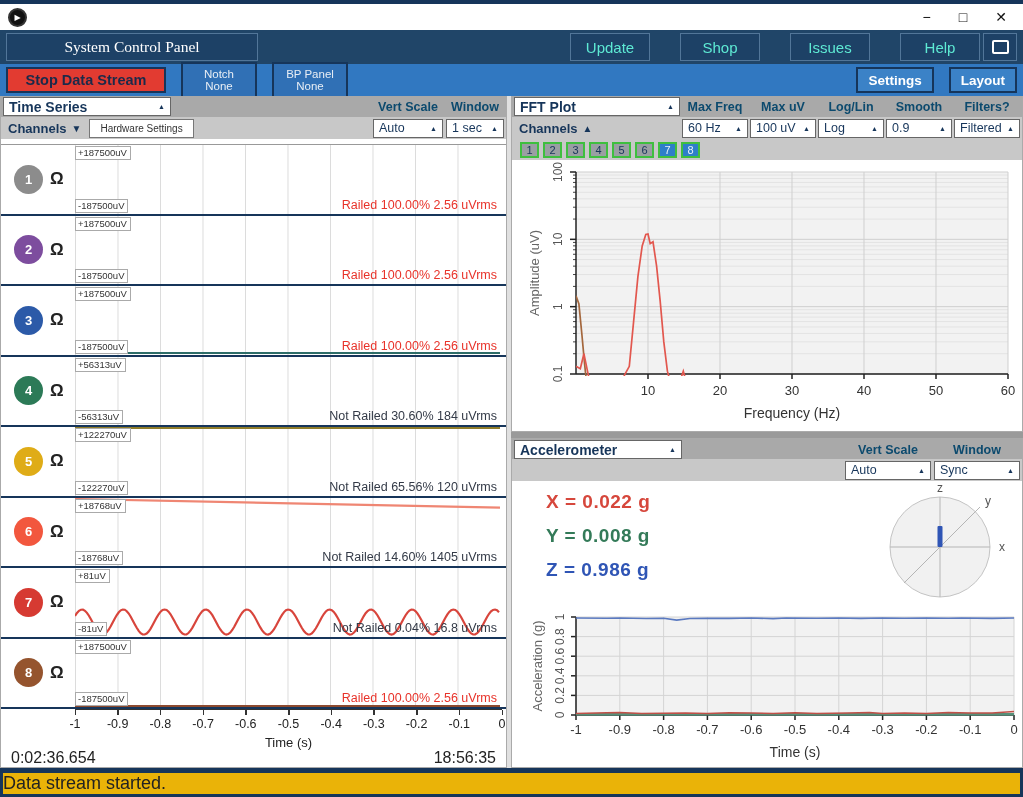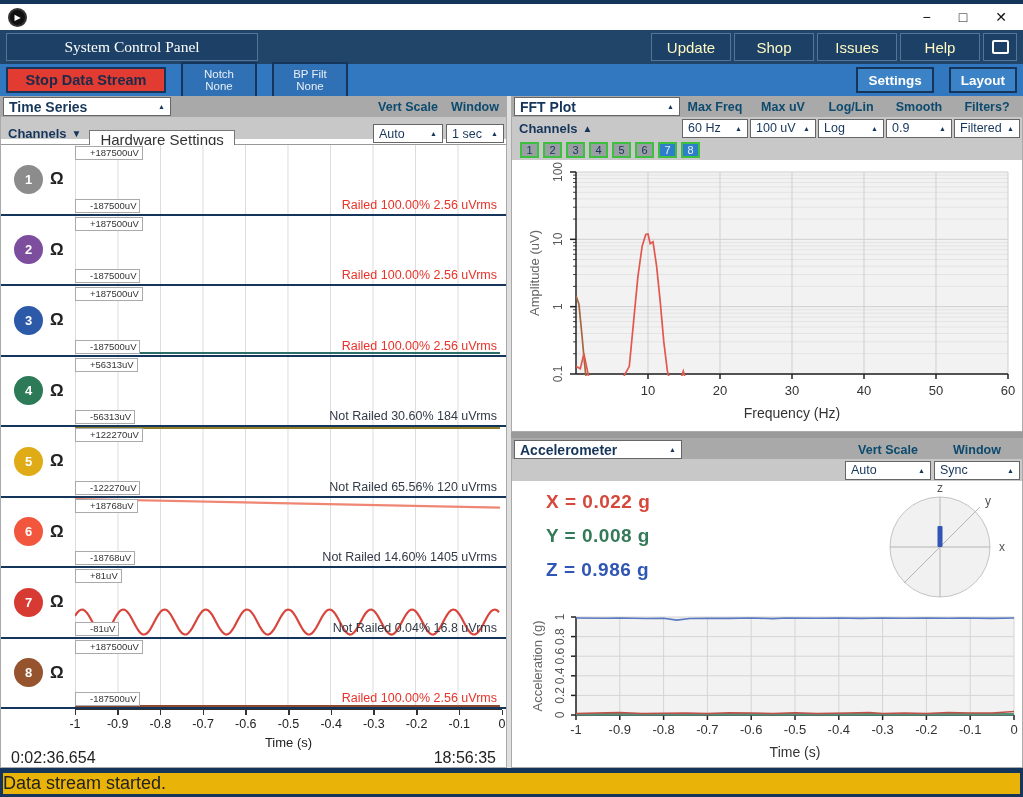--- a/index.html
+++ b/index.html
@@ -11,21 +11,21 @@
   .play-icon { width:19px; height:19px; border-radius:50%; background:#111; color:#fff; font-size:8px;
     display:flex; align-items:center; justify-content:center; border:2px solid #333; }
   .win-controls { margin-left:auto; display:flex; gap:28px; padding-right:8px; color:#111; }
   .win-controls span { font-size:14px; line-height:18px; cursor:default; }
 
   
   .header { height:34px; background:#204568; display:flex; align-items:center; padding:0 6px; gap:3px; }
   .hdr-title { width:252px; height:28px; background:#1d4166; border:1px solid #527699; color:#fff;
     font-size:15.5px; font-family:Liberation Serif, serif; }
   .hdr-spacer { flex:1; }
-  .hdr-btn { width:80px; height:28px; background:#1d4166; border:1px solid #527699; color:#fef9c3; font-size:15px; font-family:inherit; }
+  .hdr-btn { width:80px; height:28px; background:#1d4166; border:1px solid #527699; color:#5eead4; font-size:15px; font-family:inherit;margin-left:27px; }
   .hdr-icon-btn { width:34px; height:28px; background:#1d4166; border:1px solid #527699; display:flex; align-items:center; justify-content:center; }
   .console-box { width:17px; height:14px; border:2px solid #fff; border-radius:2px; position:relative; }
   .console-box span { position:absolute; left:1px; bottom:-4px; color:#fff; font-size:9px; letter-spacing:1px; }
 
   
   .toolbar { height:32px; background:#3178c1; display:flex; align-items:center; padding:0 6px; gap:15px; }
   .stop-btn { width:160px; height:26px; background:#e23b31; border:2px solid #16355a; color:#1b2a4a;
     font-weight:bold; font-size:14.5px; font-family:inherit; }
   .tb-two { width:76px; height:36px; background:#3070b5; border:2px solid #16355a; color:#e8eef5;
     font-size:11.5px; line-height:12px; font-family:inherit; }
@@ -48,34 +48,34 @@
   .ts-grid { grid-template-columns:1fr 70px 58px; gap:0 3px; }
   .fft-grid { grid-template-columns:166px repeat(5, 66px); gap:0 2px; }
   .acc-grid { grid-template-columns:1fr 86px 86px; gap:0 3px; }
   .col-label { font-size:12.5px; font-weight:bold; color:#0c4a6e; text-align:center; white-space:nowrap; }
   .dd { background:#fff; border:1px solid #666; color:#16355a; height:19px; font-size:12.5px;
     display:flex; align-items:center; justify-content:space-between; padding:0 5px; white-space:nowrap; }
   .dd .arr { font-size:7px; color:#16355a; margin-left:3px; }
   .dd-title { font-weight:bold; font-size:14px; }
   .chan-toggle { font-size:13px; font-weight:bold; color:#16355a; padding-left:5px; display:flex; align-items:center; gap:5px; background:none; border:none; font-family:inherit; }
   .chan-toggle .arr { font-size:10px; }
-  .hw-btn { background:#fff; border:1px solid #777; color:#333; height:19px; font-size:15px; padding:0 10px; font-family:inherit;margin-top:12px; }
+  .hw-btn { background:#fff; border:1px solid #777; color:#333; height:19px; font-size:10px; padding:0 10px; font-family:inherit; }
   .left-flex { display:flex; align-items:center; gap:8px; }
 
   
   .ts-channels { height:565px; margin-top:5px; display:flex; flex-direction:column; border-top:1px solid #999; }
   .ts-row { flex:1; position:relative; border-bottom:2px solid #16355a; background:#fff; }
   .ch-gutter { position:absolute; left:0; top:0; bottom:0; width:74px; display:flex; align-items:center; gap:7px; padding-left:13px; }
   .ch-badge { width:29px; height:29px; border-radius:50%; color:#fff; font-size:13px; font-weight:bold;
     display:flex; align-items:center; justify-content:center; }
   .ch-ohm { font-size:17px; color:#222; font-weight:bold; }
   .ch-plot { position:absolute; left:74px; right:6px; top:0; bottom:0;
     background-image:linear-gradient(to right,#dcdcdc 1px, transparent 1px); background-size:10% 100%; }
   .ch-trace { position:absolute; inset:0; width:100%; height:100%; }
-  .vlabel { position:absolute; left:0; background:#fff; border:1px solid #aaa; font-size:9.5px; color:#333; padding:0 3px 1px 14px; z-index:2; }
+  .vlabel { position:absolute; left:0; background:#fff; border:1px solid #aaa; font-size:9.5px; color:#333; padding:0 3px 1px 2px; z-index:2; }
   .vlabel.top { top:1px; } .vlabel.bot { bottom:1px; }
   .ch-status { position:absolute; right:3px; bottom:2px; font-size:12.5px; z-index:2; }
   .ch-status.railed { color:#e8332a; } .ch-status.ok { color:#333a47; }
   .ts-axis { position:relative; margin-left:74px; width:427px; height:26px; border-top:1.5px solid #333; }
   .ts-axis .tickmark { position:absolute; top:0; width:1.5px; height:5px; background:#333; }
   .ts-axis .ticklabel { position:absolute; top:7px; transform:translateX(-50%); font-size:12.5px; color:#222; }
   .ts-xlabel { margin-left:74px; width:427px; text-align:center; font-size:13px; color:#222; height:16px; }
   .ts-footer { display:flex; justify-content:space-between; padding:0 10px; font-size:16px; color:#222; height:16px; line-height:14px; }
 
   
@@ -135,21 +135,21 @@
     </button>
   </div>
 
   <div class="toolbar">
     <button class="stop-btn">Stop Data Stream</button>
     <button class="tb-two">
       <span>Notch</span><br>
       <span>None</span>
     </button>
     <button class="tb-two">
-      <span>BP Filt</span><br>
+      <span>BP Panel</span><br>
       <span>None</span>
     </button>
     <div class="tb-spacer"></div>
     <button class="tb-btn">Settings</button>
     <button class="tb-btn">Layout</button>
   </div>
 
   <div class="main">
 
     <section class="ts-panel">

